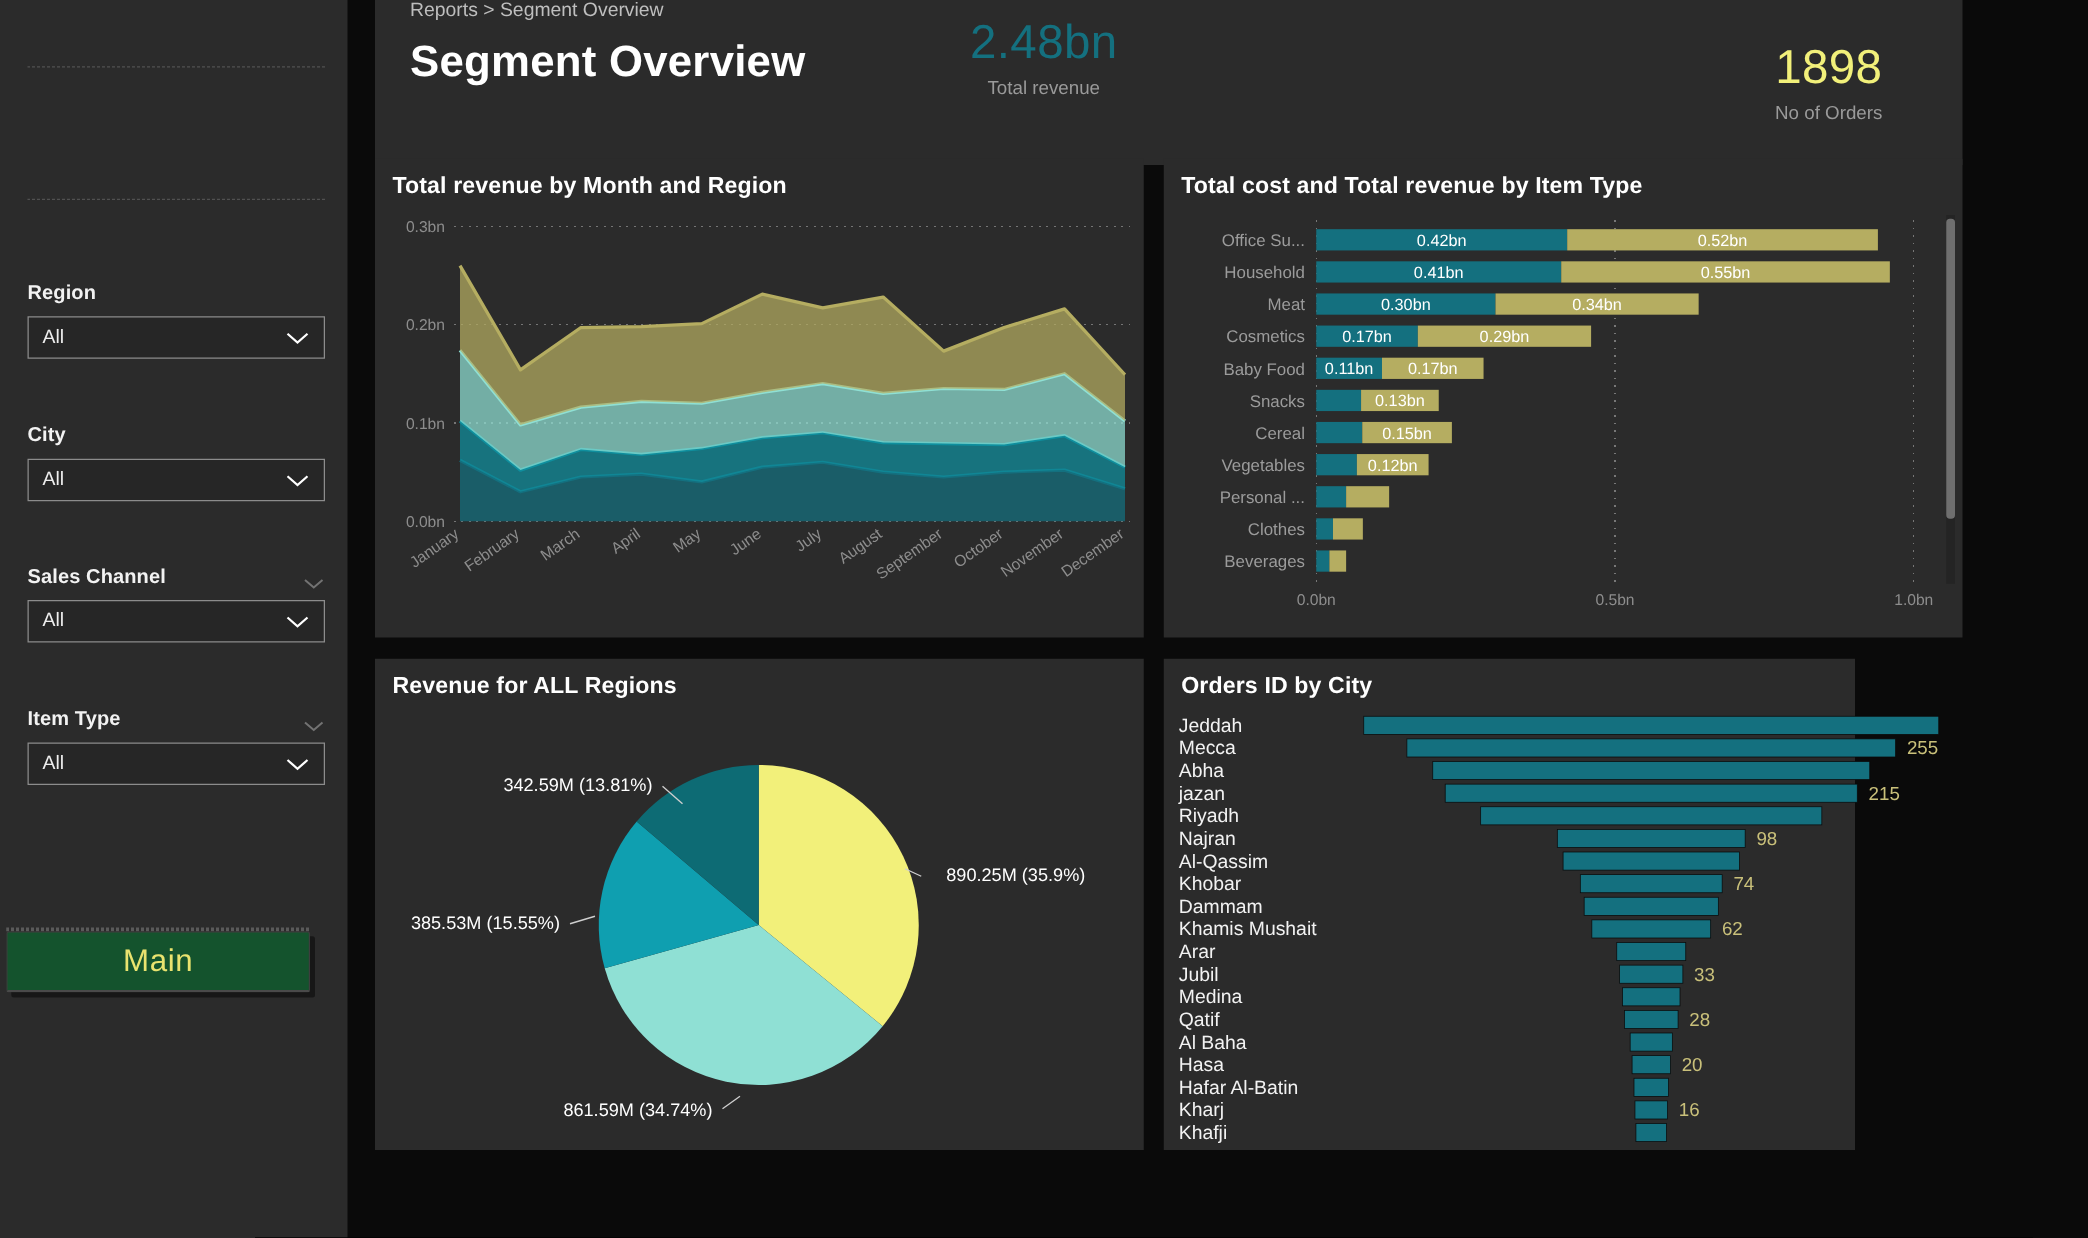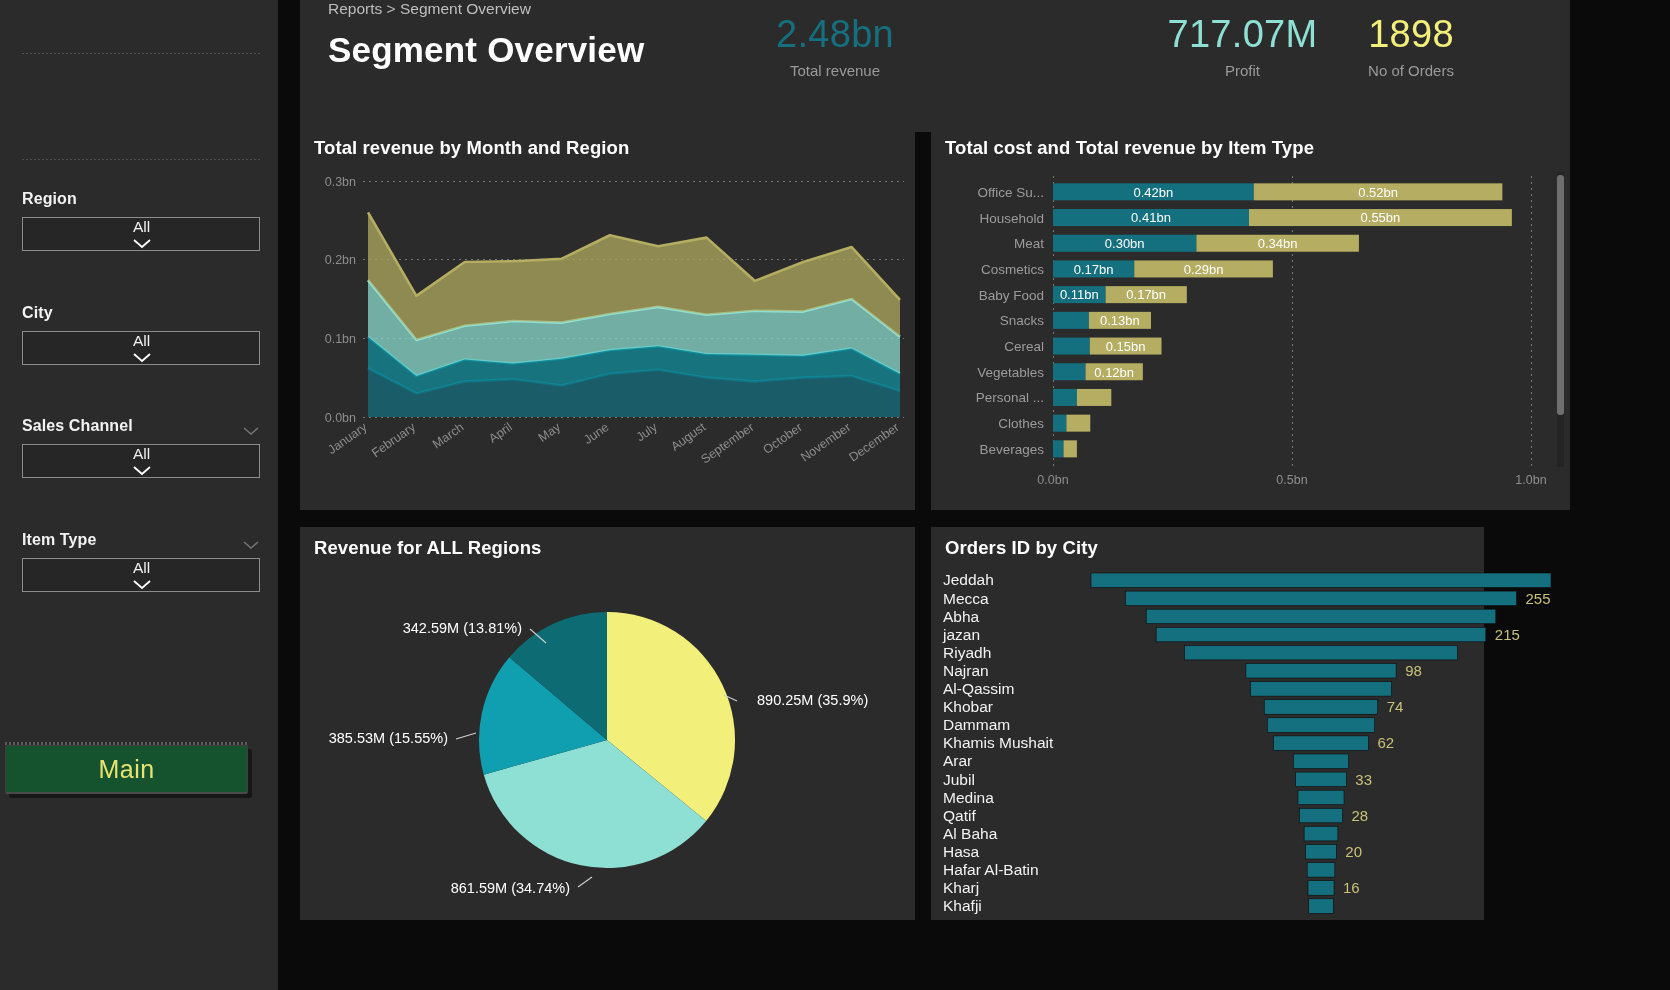--- a/index.html
+++ b/index.html
@@ -23,36 +23,35 @@
   }
   .side-divider {
     position: absolute; left: 22px; width: 238px;
     height: 1px;
     background: repeating-linear-gradient(to right,#6f6f6f 0 2px, transparent 2px 4px);
     opacity: .55;
   }
   #side-div-1 { top: 53px; }
   #side-div-2 { top: 159px; }
 
-  .filter-block { position: absolute; left: 22px; width: 238px; }
+  .filter-block { position: absolute; left: 22px; width: 238px; margin-top: 36px; }
   .filter-label {
     font-size: 16px; font-weight: bold; color: #f2f2f2;
     margin-bottom: 9px; letter-spacing: .1px;
   }
   .filter-label-row { display:flex; align-items:center; justify-content:space-between; }
   .collapse-chev { width: 18px; height: 12px; opacity:.45; }
   .collapse-chev svg { display:block; }
   .filter-select {
     position: relative;
     height: 34px;
     border: 1px solid #8c8c8c;
     background: #262626;
     display: flex; align-items: center;
     padding: 0 10px 0 11px;
-    flex-direction: column;
   }
   .filter-value {
     font-size: 15.5px; color: #efefef; flex: 1;
   }
   .filter-chev { width: 22px; height: 14px; }
   .filter-chev svg { display:block; }
 
   #btn-main {
     position: absolute; left: 5px; top: 745px;
     width: 243px; height: 49px;
@@ -84,21 +83,21 @@
     position:absolute; left: 28px; top: 30px;
     font-size: 35px; font-weight: bold; color: #ffffff;
     letter-spacing: .2px;
   }
   .kpi { position: absolute; top: 12px; text-align: center; }
   .kpi-value { font-size: 38px; line-height: 44px; letter-spacing: .3px; }
   .kpi-label { font-size: 15px; color: #9a9a9a; margin-top: 6px; }
   #kpi-1 { left: 440px; width: 190px; }
   #kpi-2 { left: 650px; width: 180px; }
   #kpi-3 { left: 830px; width: 225px; }
-  #kpi-4 { left: 1016px; width: 190px; }
+  #kpi-4 { left: 1068px; width: 190px; margin-top: 20px; }
 
   
   .panel {
     position: absolute;
     background: #2b2b2b;
   }
   .panel-title {
     position: absolute; left: 14px; top: 10px;
     font-size: 18.5px; font-weight: bold; color: #ffffff;
     letter-spacing: .1px;
@@ -209,24 +208,20 @@
 
   <div id="topbar">
     <div id="breadcrumb">
       <span>Reports</span><span> &gt; </span><span class="crumb-last">Segment Overview</span>
     </div>
     <div id="page-title">Segment Overview</div>
 
     <div class="kpi" id="kpi-1">
       <div class="kpi-value" style="color:#14707f">2.48bn</div>
       <div class="kpi-label">Total revenue</div>
-    </div>
-    <div class="kpi" id="kpi-3">
-      <div class="kpi-value" style="color:#8fe0d4">717.07M</div>
-      <div class="kpi-label">Profit</div>
     </div>
     <div class="kpi" id="kpi-4">
       <div class="kpi-value" style="color:#f2f07a">1898</div>
       <div class="kpi-label">No of Orders</div>
     </div>
   </div>
 
   <div class="panel" id="panel-area">
     <div class="panel-title">Total revenue by Month and Region</div>
     <svg id="svg-area" width="615" height="340" style="position:absolute;left:0;top:40px">

